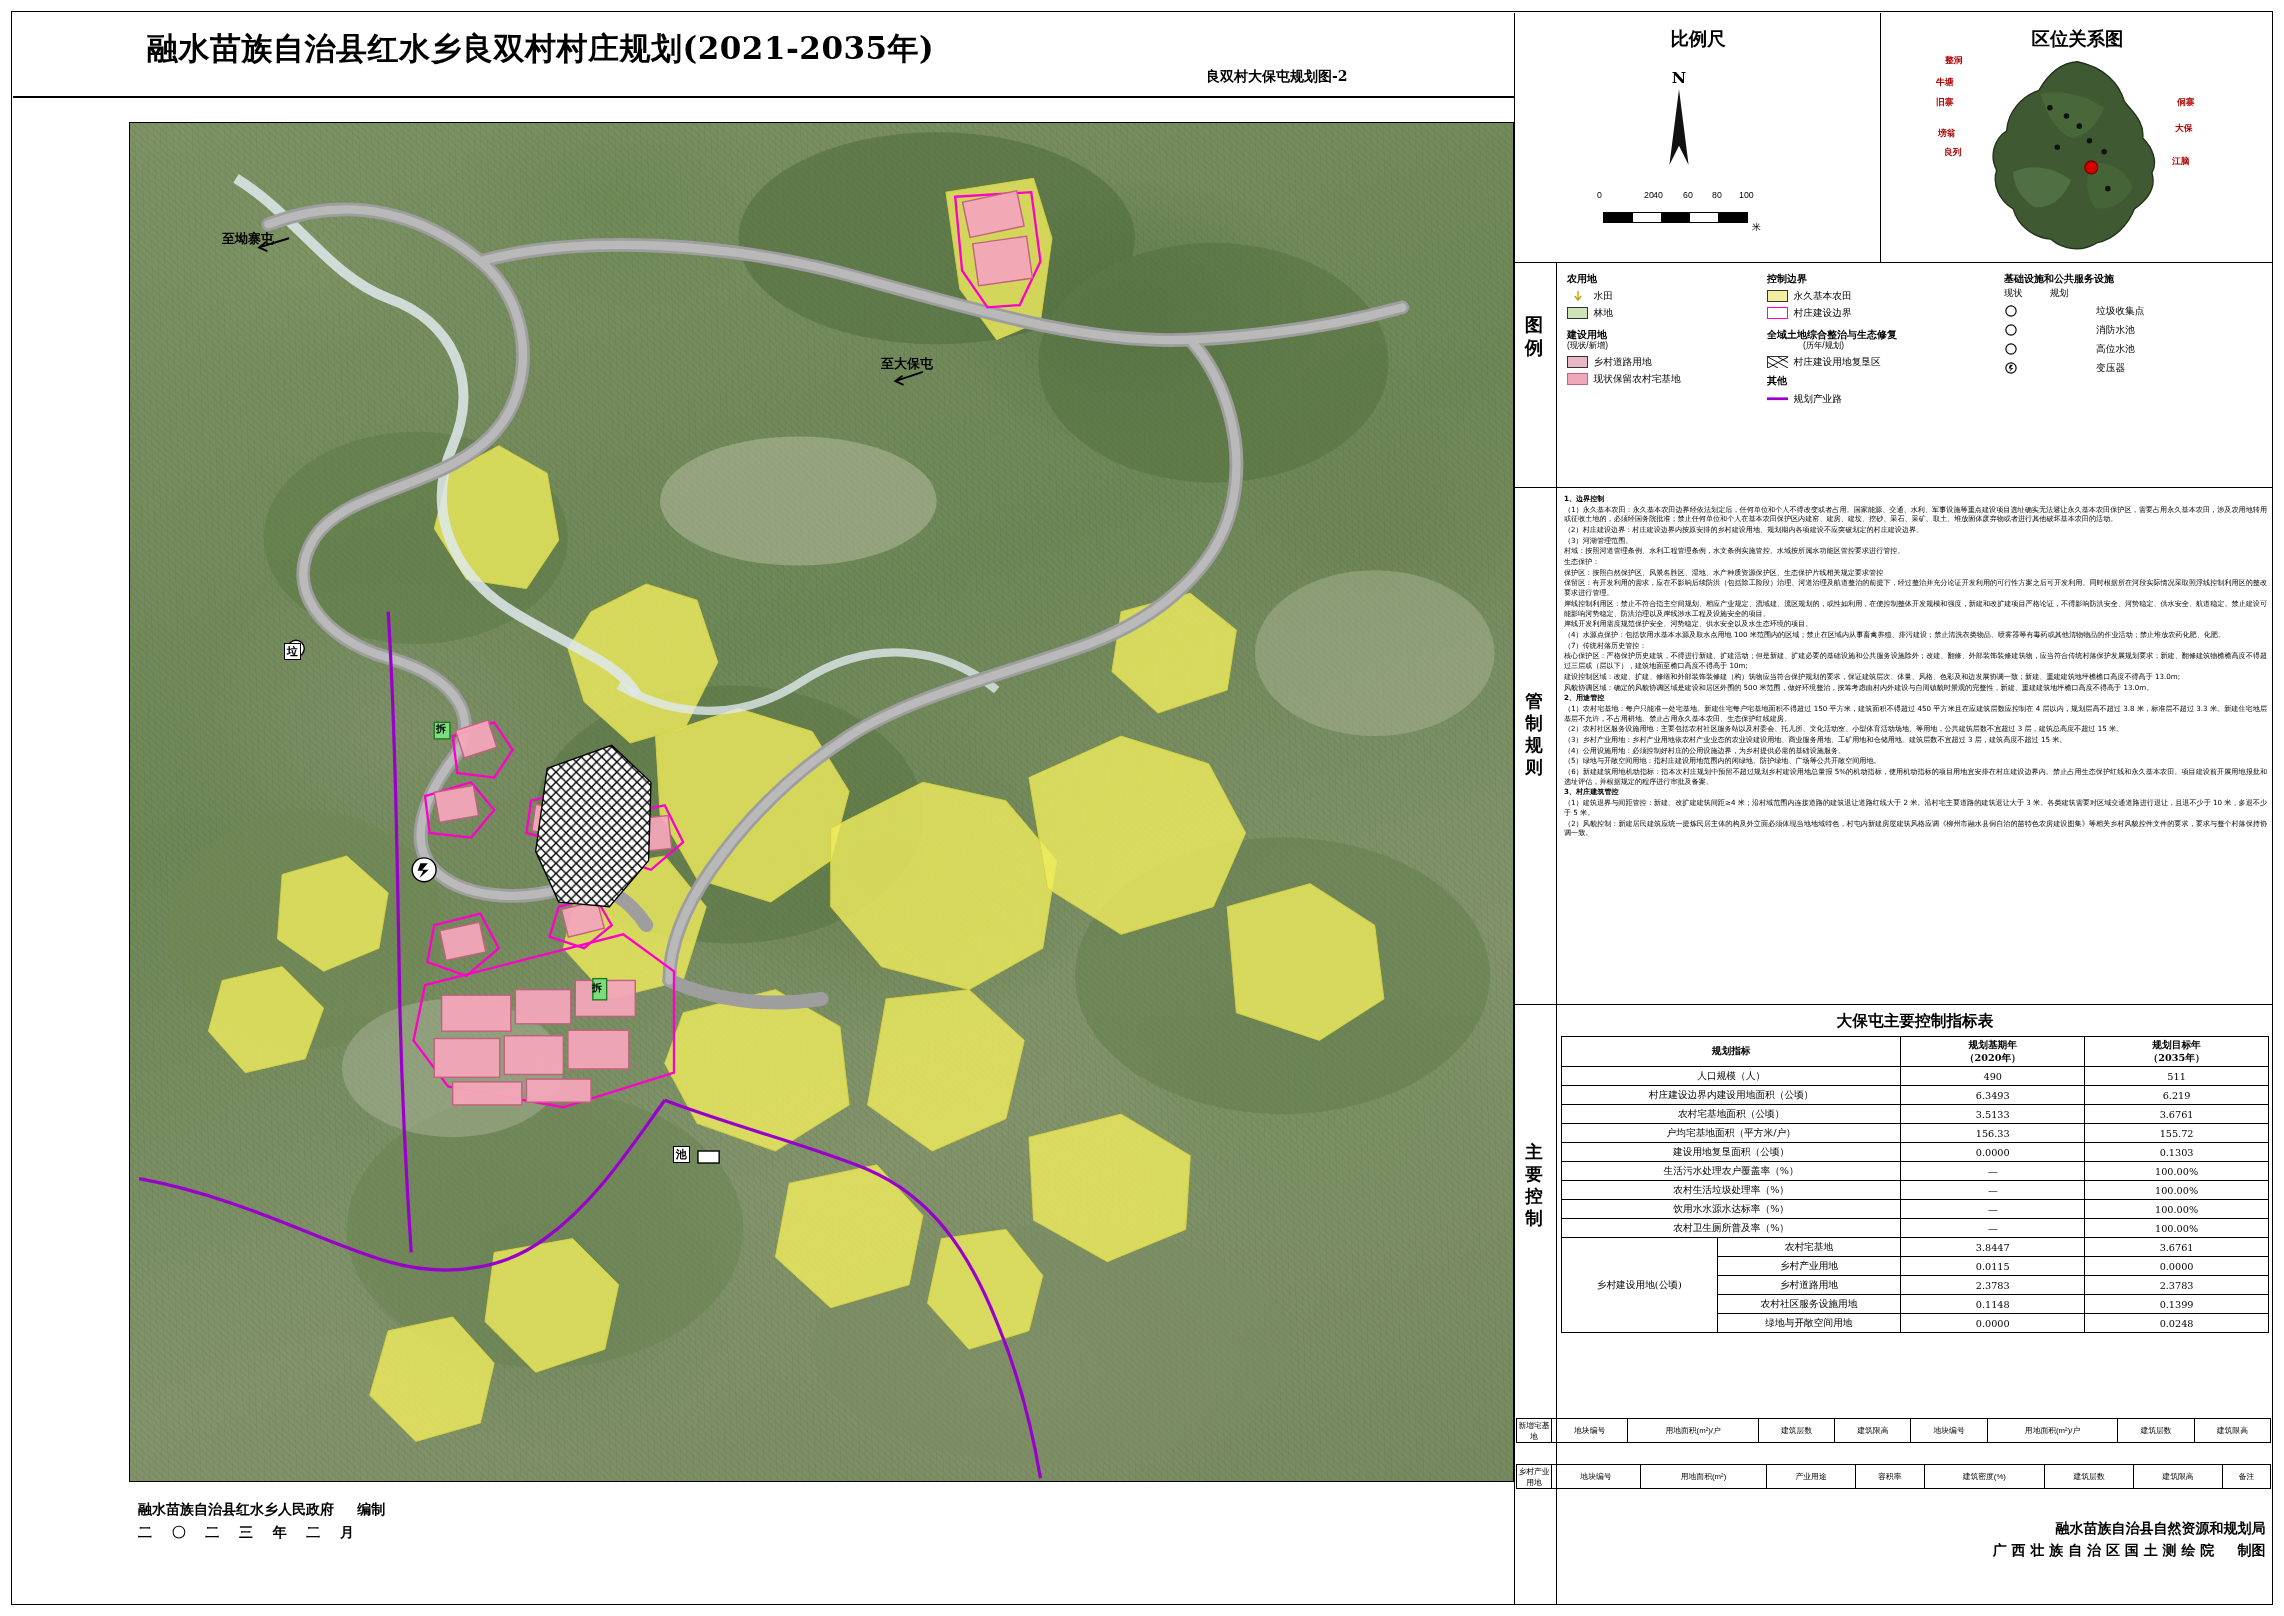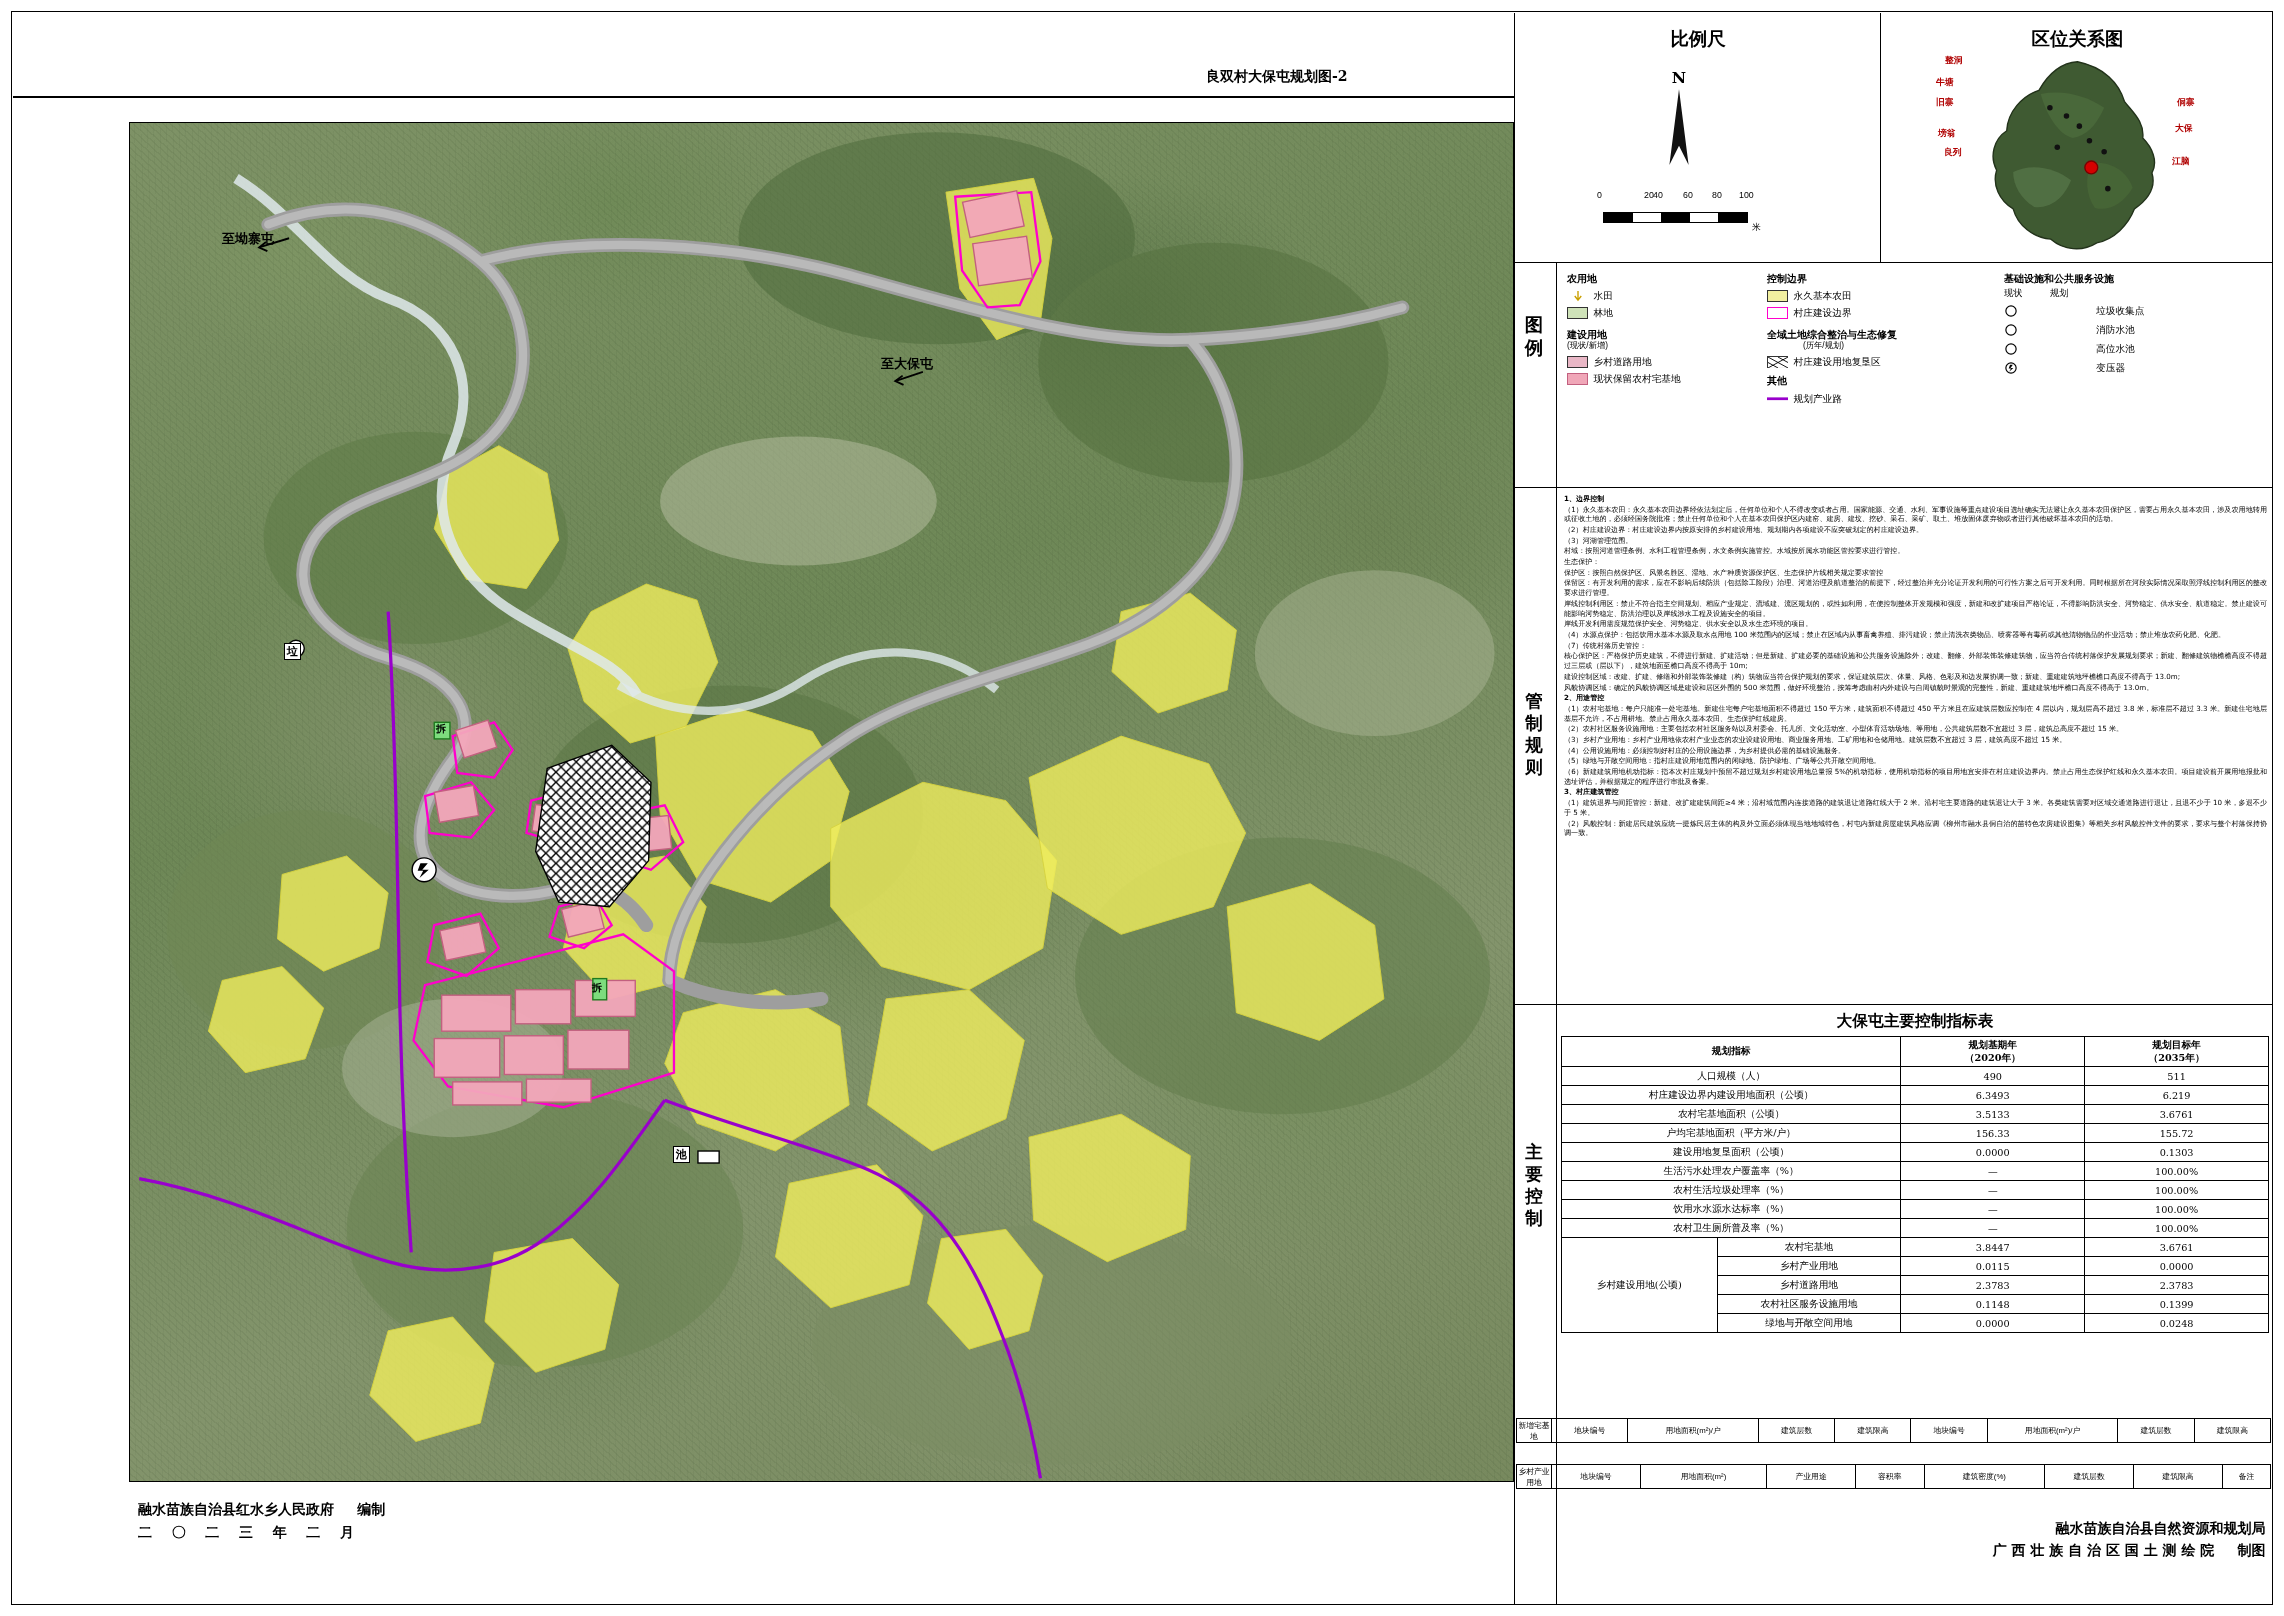--- a/index.html
+++ b/index.html
@@ -129,20 +129,21 @@
   .loc-label { position:absolute; font-size:8.8px; color:#b00000; font-weight:bold; white-space:nowrap; }
   .map-txt { font-family:"DejaVu Sans","Liberation Sans",sans-serif; }
 </style>
 </head>
 <body>
 
 <div class="sheet">
   <div class="outer-border"></div>
 
   <div class="title-area">
+    <div class="main-title">融水苗族自治县红水乡良双村村庄规划(2021-2035年)</div>
     <div class="sub-title">良双村大保屯规划图-2</div>
   </div>
   <div class="title-rule"></div>
 
   <div class="map-frame">
     <div class="terrain"></div>
     <div class="terrain-noise"></div>
     <svg class="map-svg" viewBox="0 0 3000 2946" preserveAspectRatio="none">
       <defs>
         <pattern id="hatchPat" width="22" height="22" patternUnits="userSpaceOnUse">

